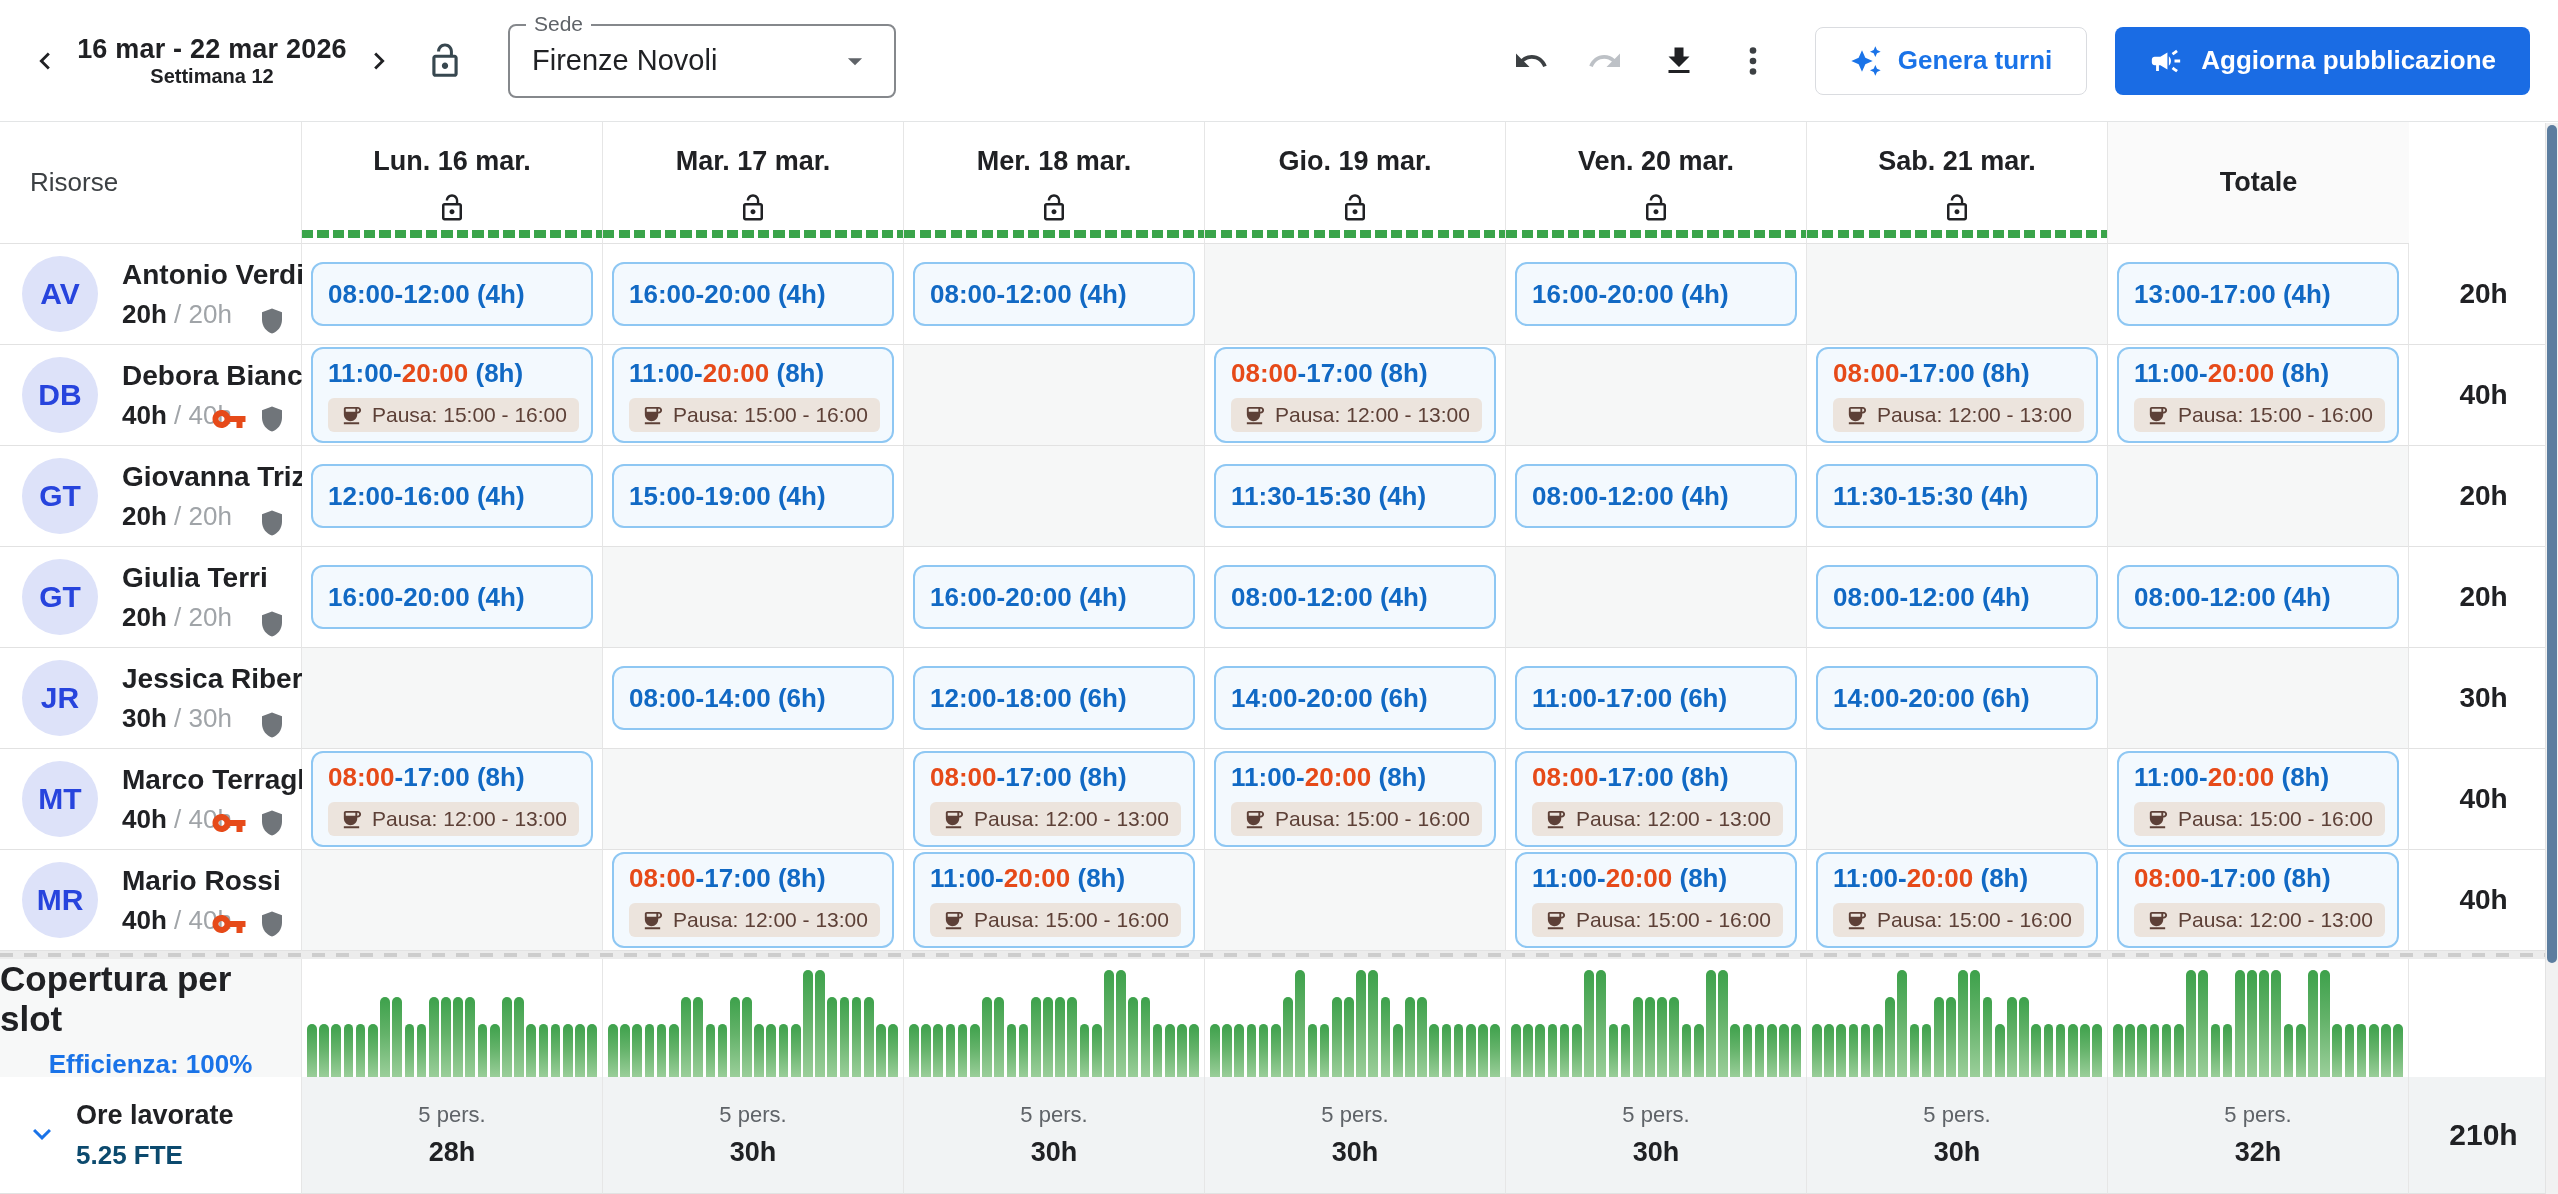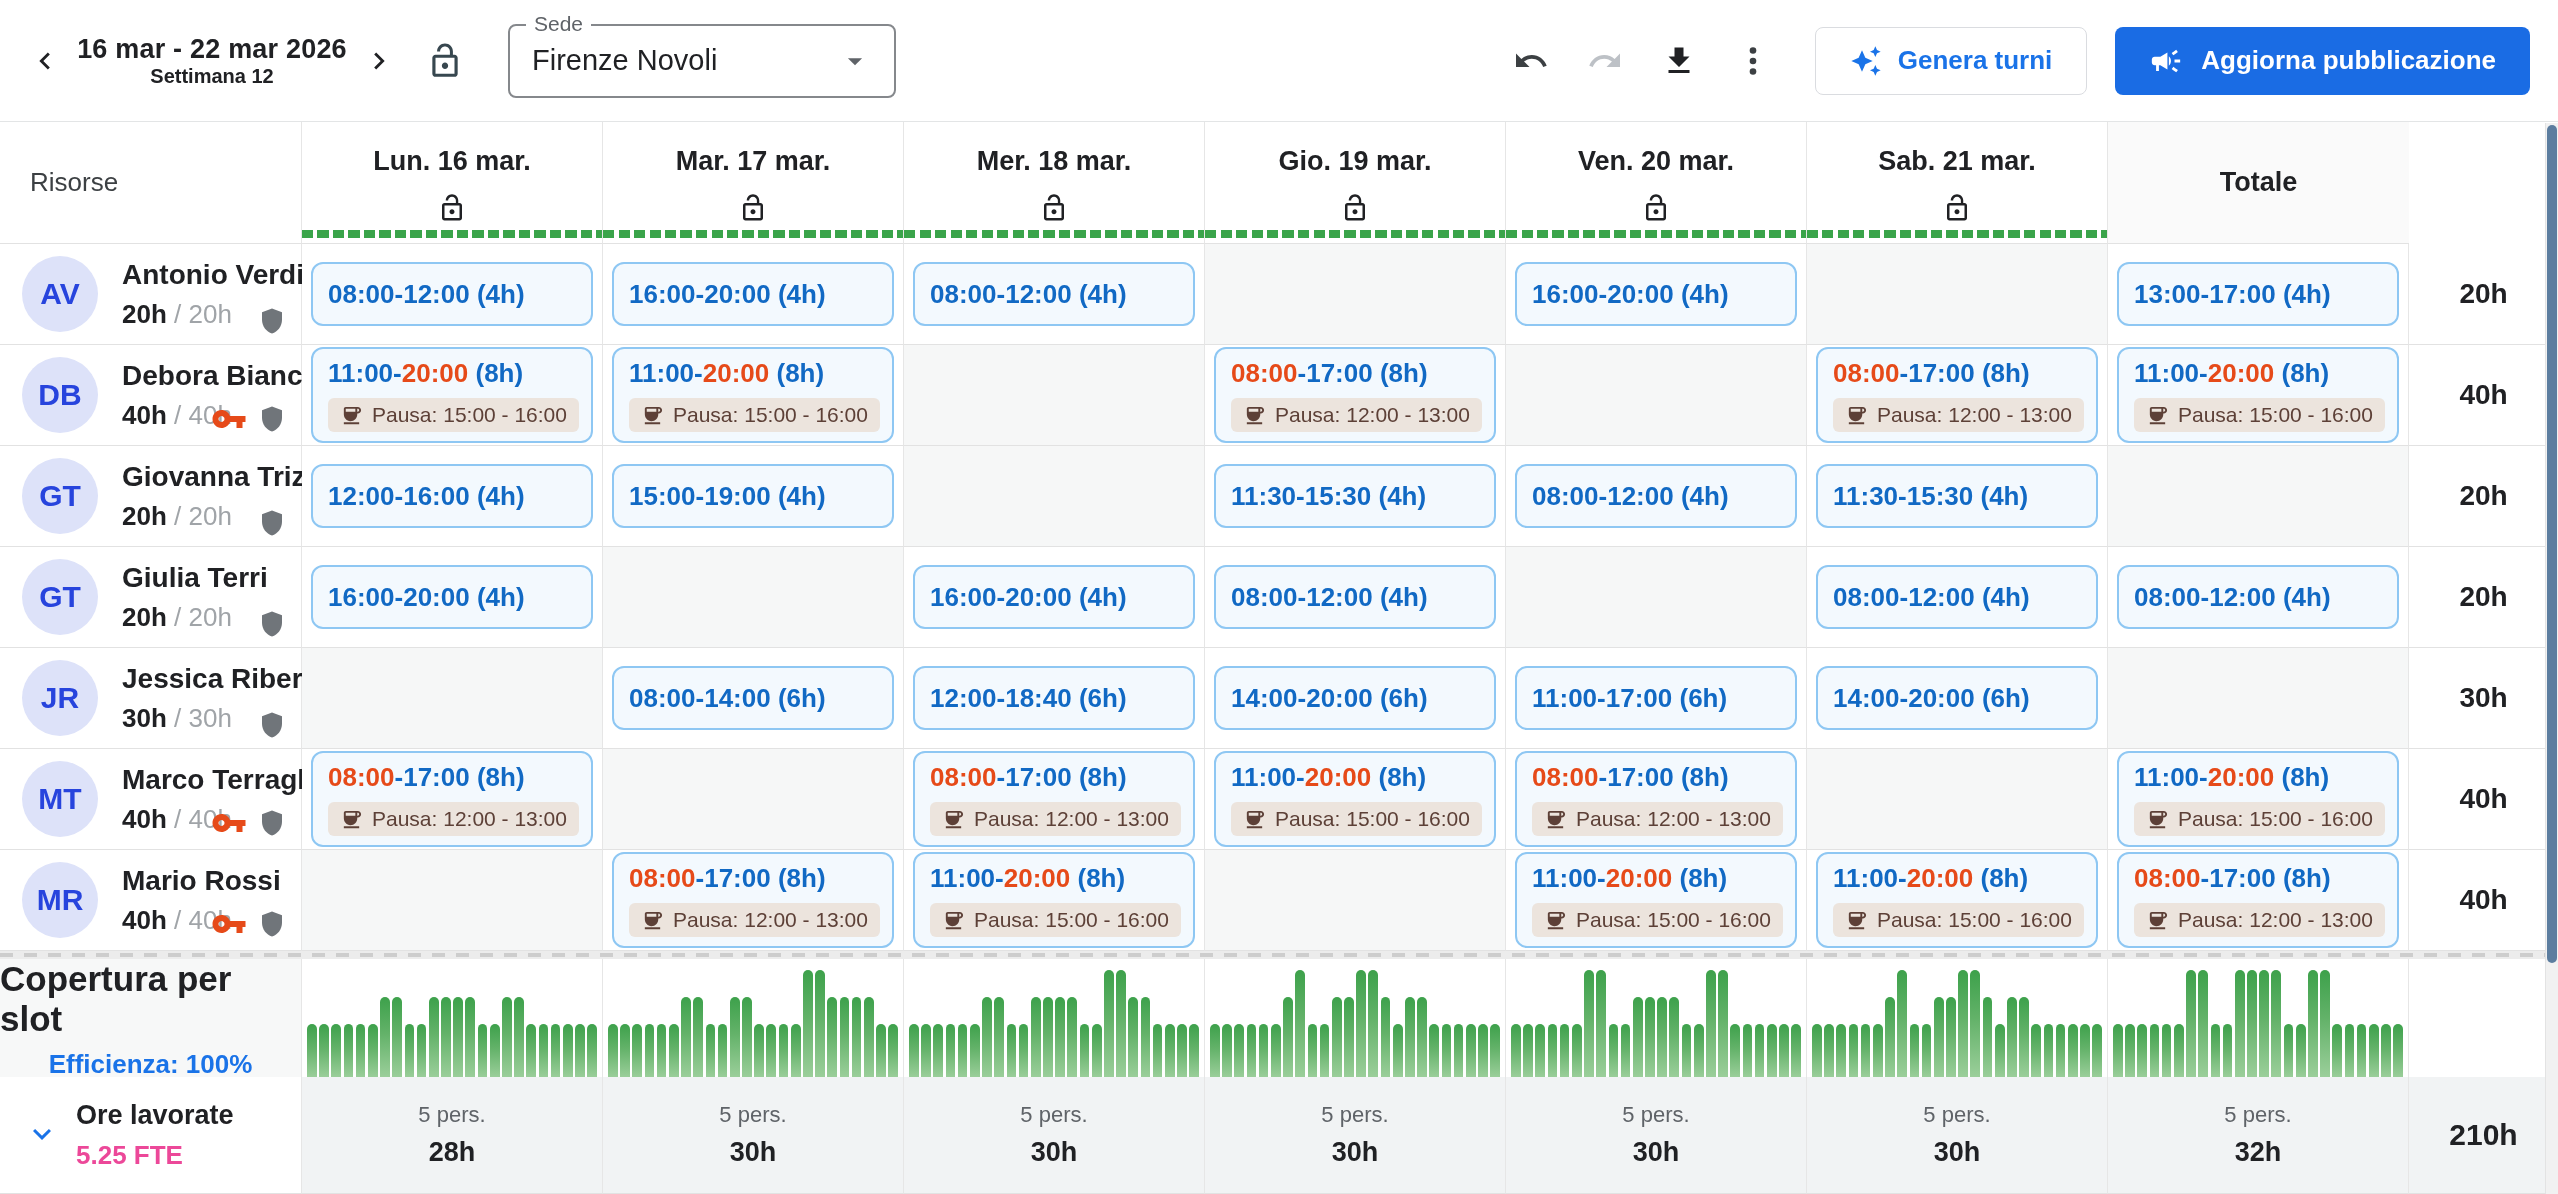--- a/index.html
+++ b/index.html
@@ -78,21 +78,21 @@
   .bars{width:100%;height:112px;display:grid;grid-template-columns:repeat(24,1fr);gap:2.5px;align-items:end;padding:0 5px;box-sizing:border-box;margin-bottom:2px;}
   .bar{border-radius:5px 5px 0 0;background:linear-gradient(180deg,#3da14b 0%,#63b269 45%,#9ccf9b 100%);}
   .chart-total{border-right:none;}
 
   .hours-row{flex:1;}
   .hours-left{display:flex;align-items:center;padding-left:24px;}
   .hours-left .exp{background:none;border:none;padding:0;cursor:pointer;}
   .hours-left .exp svg{width:36px;height:36px;fill:#1a73e8;}
   .hours-text{margin-left:16px;}
   .hours-title{font-size:27px;font-weight:bold;color:#202124;}
-  .hours-sub{margin-top:9px;font-size:26px;font-weight:bold;color:#ec4899;}
+  .hours-sub{margin-top:9px;font-size:26px;font-weight:bold;color:#0c4a6e;}
   .day-summary{background:#f1f3f4;display:flex;flex-direction:column;align-items:center;justify-content:center;}
   .persons{font-size:22px;color:#5f6368;}
   .day-hours{margin-top:9px;font-size:27px;font-weight:bold;color:#202124;}
   .grand-total{background:#f1f3f4;display:flex;align-items:center;justify-content:center;font-size:30px;font-weight:bold;border-right:none;}
 
   
   .vscroll{position:absolute;top:123px;right:0;bottom:0;width:13px;background:#f1f1f1;border-left:1px solid #e3e3e3;box-sizing:border-box;}
   .vthumb{position:absolute;top:2px;left:1px;right:1px;height:838px;background:#5c7d9f;border-radius:7px;cursor:pointer;}
 </style>
 </head>
@@ -452,21 +452,21 @@
           </div>
         </div>
         <div class="cell shift-cell empty"></div>
         <div class="cell shift-cell">
           <div class="chip">
             <div class="chip-time"><span class="">08:00</span><span>-</span><span class="">14:00</span><span> (6h)</span></div>
           </div>
         </div>
         <div class="cell shift-cell">
           <div class="chip">
-            <div class="chip-time"><span class="">12:00</span><span>-</span><span class="">18:40</span><span> (6h)</span></div>
+            <div class="chip-time"><span class="">12:00</span><span>-</span><span class="">18:00</span><span> (6h)</span></div>
           </div>
         </div>
         <div class="cell shift-cell">
           <div class="chip">
             <div class="chip-time"><span class="">14:00</span><span>-</span><span class="">20:00</span><span> (6h)</span></div>
           </div>
         </div>
         <div class="cell shift-cell">
           <div class="chip">
             <div class="chip-time"><span class="">11:00</span><span>-</span><span class="">17:00</span><span> (6h)</span></div>

